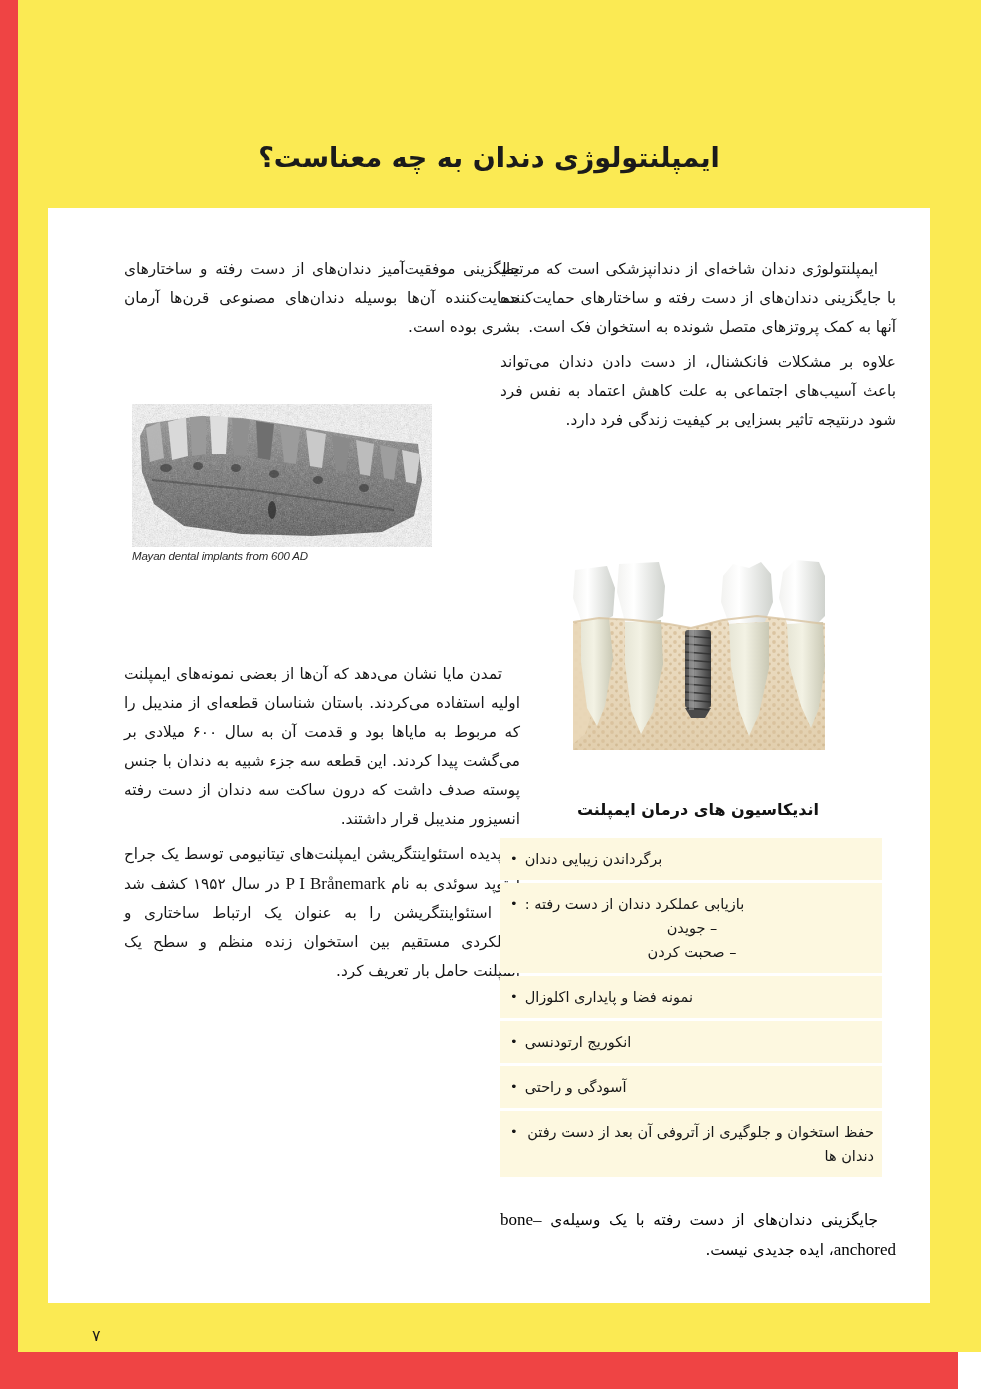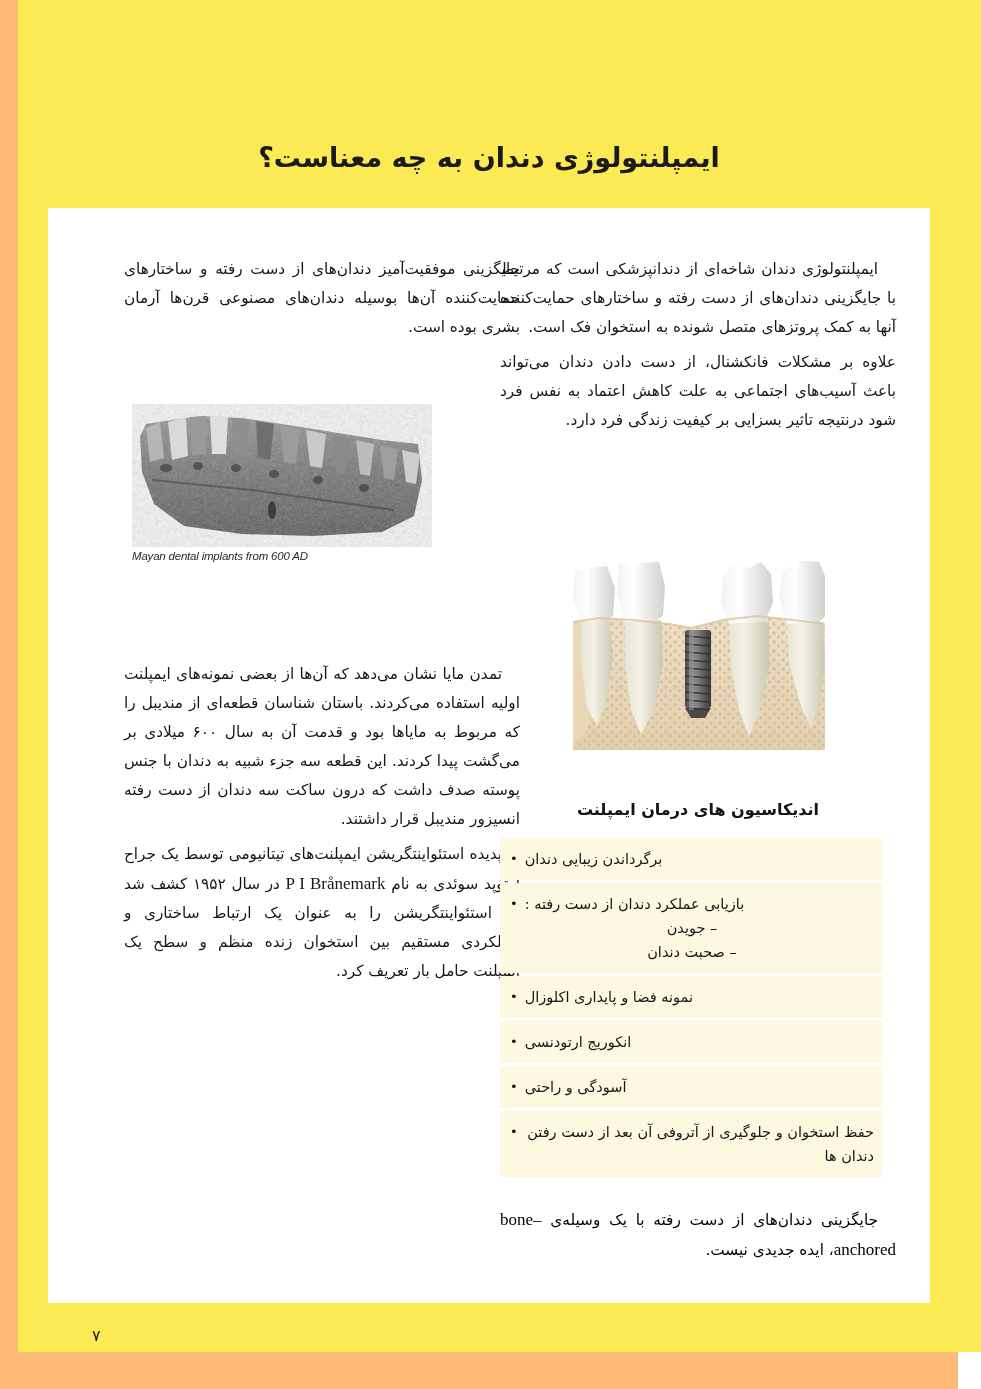--- a/index.html
+++ b/index.html
@@ -14,21 +14,21 @@
     font-family: "DejaVu Sans", "Liberation Sans", sans-serif;
     overflow: hidden;
   }
 
   
   #page {
     position: absolute;
     left: 0; top: 0;
     width: 958px;
     height: 1389px;
-    background: #fdba74;
+    background: #ef4444;
   }
   #yellow-frame {
     position: absolute;
     left: 18px;
     top: 0;
     width: 963px;
     height: 1352px;
     background: #fbea53;
   }
   #content-card {
@@ -363,21 +363,21 @@
         <span class="ind-text">برگرداندن زیبایی دندان</span>
       </div>
     </div>
 
     <div class="ind-row">
       <div class="ind-main">
         <span class="bullet">•</span>
         <span class="ind-text">بازیابی عملکرد دندان از دست رفته :</span>
       </div>
       <div class="sub-item"><span>–</span> <span>جویدن</span></div>
-      <div class="sub-item"><span>–</span> <span>صحبت دندان</span></div>
+      <div class="sub-item"><span>–</span> <span>صحبت کردن</span></div>
     </div>
 
     <div class="ind-row">
       <div class="ind-main">
         <span class="bullet">•</span>
         <span class="ind-text">نمونه فضا و پایداری اکلوزال</span>
       </div>
     </div>
 
     <div class="ind-row">

